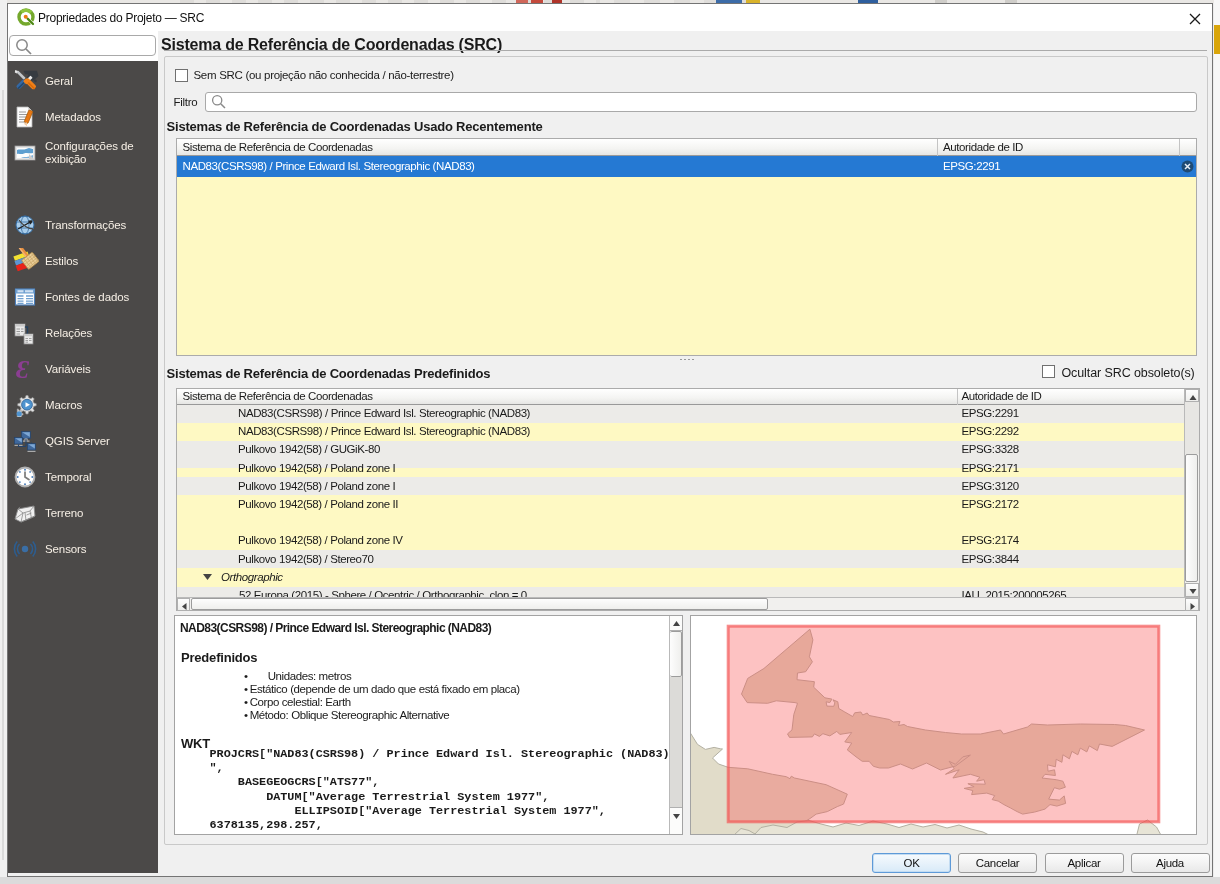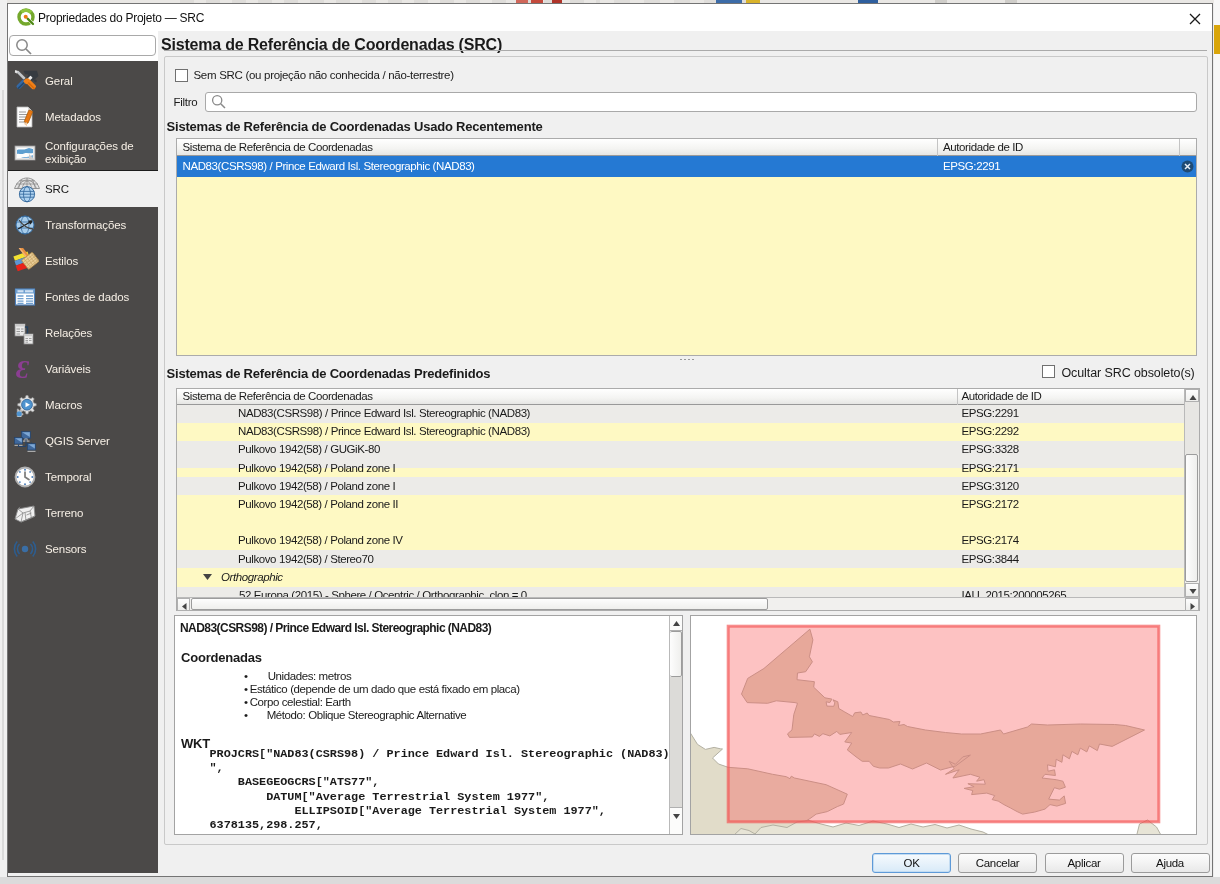--- a/index.html
+++ b/index.html
@@ -110,36 +110,20 @@
 <div class="sbitem" style="top:104px">
         <svg width="24" height="24" viewBox="0 0 24 24">
           <rect x="2" y="5" width="20" height="14" fill="#e6e6e6" stroke="#9a9a9a" stroke-width="0.8"></rect>
           <rect x="4" y="7" width="16" height="10" fill="#fdfdfd"></rect>
           <path d="M4 9 C7 7.5 10 9.5 13 8 L16 7 L20 8 L20 12 C17 13 14 11 11 12.5 C8 14 6 12 4 13 Z" fill="#5e9fd0"></path>
           <path d="M8 17 C10 15.5 13 16.5 16 15.5 L20 14 L20 17 Z" fill="#7fb2da"></path>
           <path d="M16 13 L22 19 L16 19 Z" fill="#cccccc"></path>
         </svg>
         <span class="lbl">Configurações de<br>exibição</span>
       </div>
-<div class="sbitem sbsel" style="top:139px;height:37px">
-        <svg width="28" height="28" viewBox="0 0 28 28">
-<path d="M1.5,13.5 L26.5,13.5 C23.5,5.5 18.5,3 14,3 C9.5,3 4.5,5.5 1.5,13.5 Z" fill="#e4e4e4" stroke="#8a8a8a" stroke-width="0.9"></path>
-<g fill="none" stroke="#8a8a8a" stroke-width="0.8">
-<path d="M4.5,13.5 C7,7.5 10.5,5 14,5 C17.5,5 21,7.5 23.5,13.5"></path>
-<path d="M9,13.5 C10.5,8.5 12.2,6.2 14,6.2 C15.8,6.2 17.5,8.5 19,13.5"></path>
-<path d="M14,3 L14,13.5 M8.5,4.6 L5.5,13.5 M19.5,4.6 L22.5,13.5 M3.2,9 L25,9 M6.5,5.8 L21.5,5.8"></path>
-</g>
-<circle cx="14" cy="19.2" r="7.6" fill="#aed2f0" stroke="#2d6399" stroke-width="0.9"></circle>
-<g fill="none" stroke="#2d6399" stroke-width="0.8">
-<ellipse cx="14" cy="19.2" rx="3.5" ry="7.6"></ellipse>
-<path d="M6.7,16.4 L21.3,16.4 M6.4,19.2 L21.6,19.2 M6.7,22.2 L21.3,22.2"></path>
-</g>
-</svg>
-        <span class="lbl">SRC</span>
-      </div>
 <div class="sbitem" style="top:176px">
         <svg width="24" height="24" viewBox="0 0 24 24">
           <circle cx="12" cy="12" r="9" fill="#a8cdeb" stroke="#33689c" stroke-width="1"></circle>
           <g fill="none" stroke="#33689c" stroke-width="0.8">
             <ellipse cx="12" cy="12" rx="4" ry="9"></ellipse>
             <path d="M3.4 9 L20.6 9 M3.4 15 L20.6 15"></path>
           </g>
           <path d="M5 16 L19 8 M19 8 L15.5 8.2 M19 8 L17 11" stroke="#222" stroke-width="1.4" fill="none"></path>
           <path d="M6 7 C10 13 16 16 20 16" stroke="#444" stroke-width="1.3" fill="none"></path>
         </svg>
@@ -367,25 +351,25 @@
             </svg></div>
     <div class="sthumbh" style="left:14px;top:0;width:577px;height:12.5px"></div>
     <div class="sbtn" style="left:1008.5px;top:0;width:13.5px;height:13px"><svg width="13" height="13" viewBox="0 0 13 13">
               <path d="M4.5 3 L9 6.5 L4.5 10 Z" fill="#444"></path>
             </svg></div>
   </div>
 </div>
 
 <div class="abs" style="left:16px;top:584px;width:509px;height:220px;background:#fff;border:1px solid #a3a3a3">
   <div class="abs b" style="left:5px;top:5px;font-size:12px;letter-spacing:-0.55px">NAD83(CSRS98) / Prince Edward Isl. Stereographic (NAD83)</div>
-  <div class="abs b t12" style="left:6px;top:34px">Coordenadas</div>
+  <div class="abs b t12" style="left:6px;top:34px">Predefinidos</div>
   <div class="abs t11" style="left:69px;top:54px">•<span style="margin-left:20px">Unidades: metros</span></div>
   <div class="abs t11" style="left:69px;top:67px">•<span style="margin-left:2px">Estático (depende de um dado que está fixado em placa)</span></div>
   <div class="abs t11" style="left:69px;top:80px">•<span style="margin-left:2px">Corpo celestial: Earth</span></div>
-  <div class="abs t11" style="left:69px;top:93px">•<span style="margin-left:19px">Método: Oblique Stereographic Alternative</span></div>
+  <div class="abs t11" style="left:69px;top:93px">•<span style="margin-left:2px">Método: Oblique Stereographic Alternative</span></div>
   <div class="abs b t12" style="left:6px;top:119.5px">WKT</div>
   <pre class="mono abs" style="left:34.5px;top:131.3px">PROJCRS["NAD83(CSRS98) / Prince Edward Isl. Stereographic (NAD83)
 ",
     BASEGEOGCRS["ATS77",
         DATUM["Average Terrestrial System 1977",
             ELLIPSOID["Average Terrestrial System 1977",
 6378135,298.257,</pre>
   <div style="position:absolute;right:0;top:0;width:13.5px;height:218px;background:#fff;border-left:1px solid #b9b9b9">
     <div class="sbtn" style="left:0;top:0;width:12.5px;height:15px;border:none;border-bottom:1px solid #b0b0b0;background:#fcfcfb"><svg width="13" height="15" viewBox="0 0 13 15">
               <path d="M6.5 5 L10 10 L3 10 Z" fill="#444"></path>

